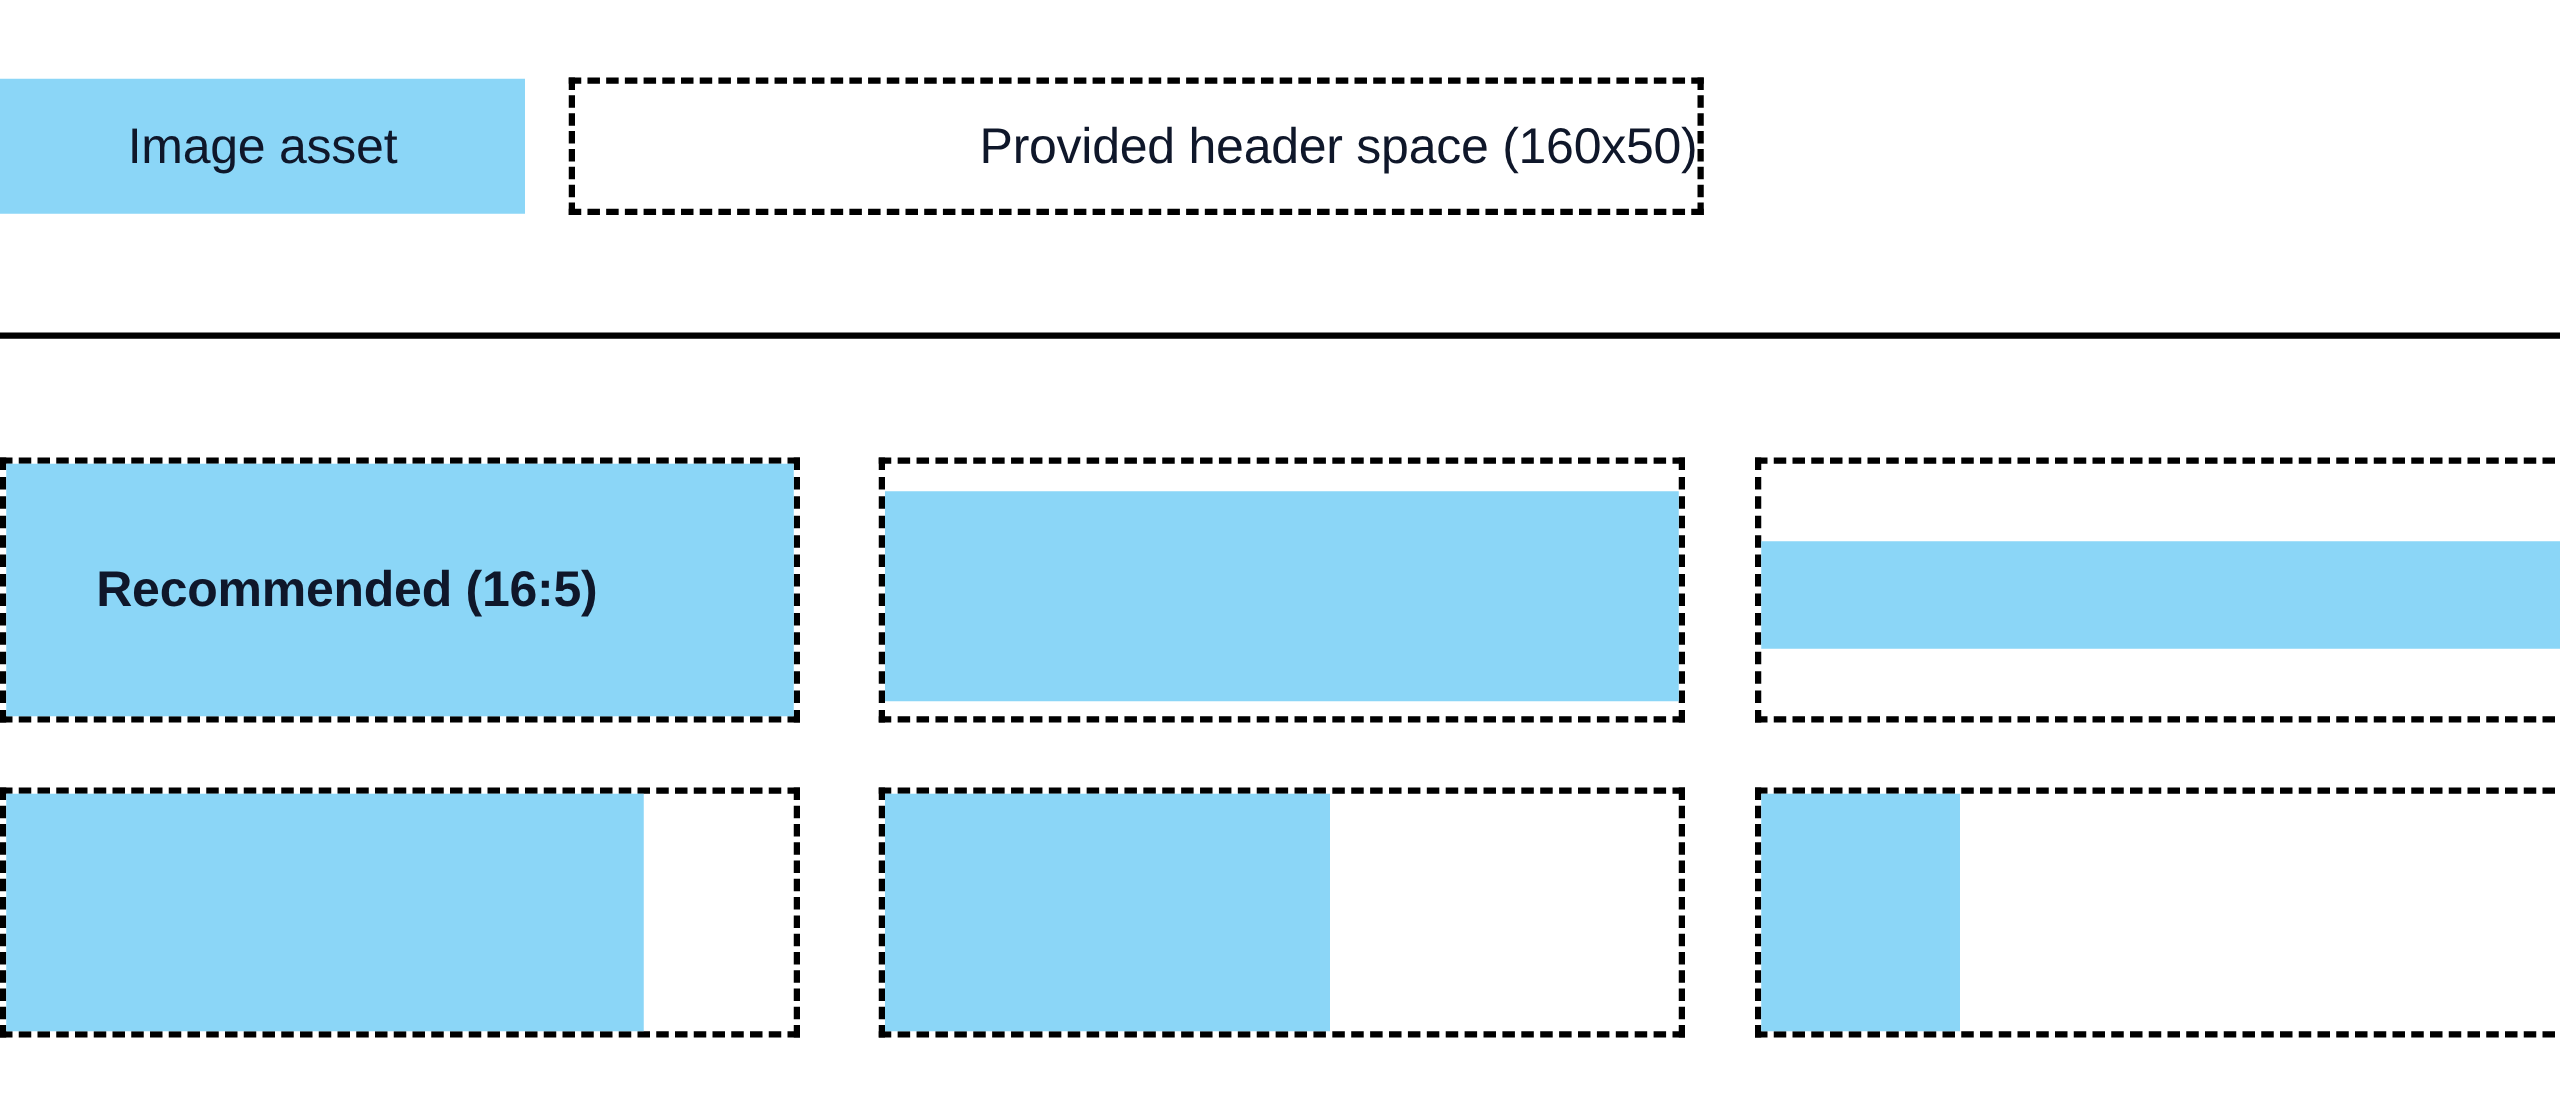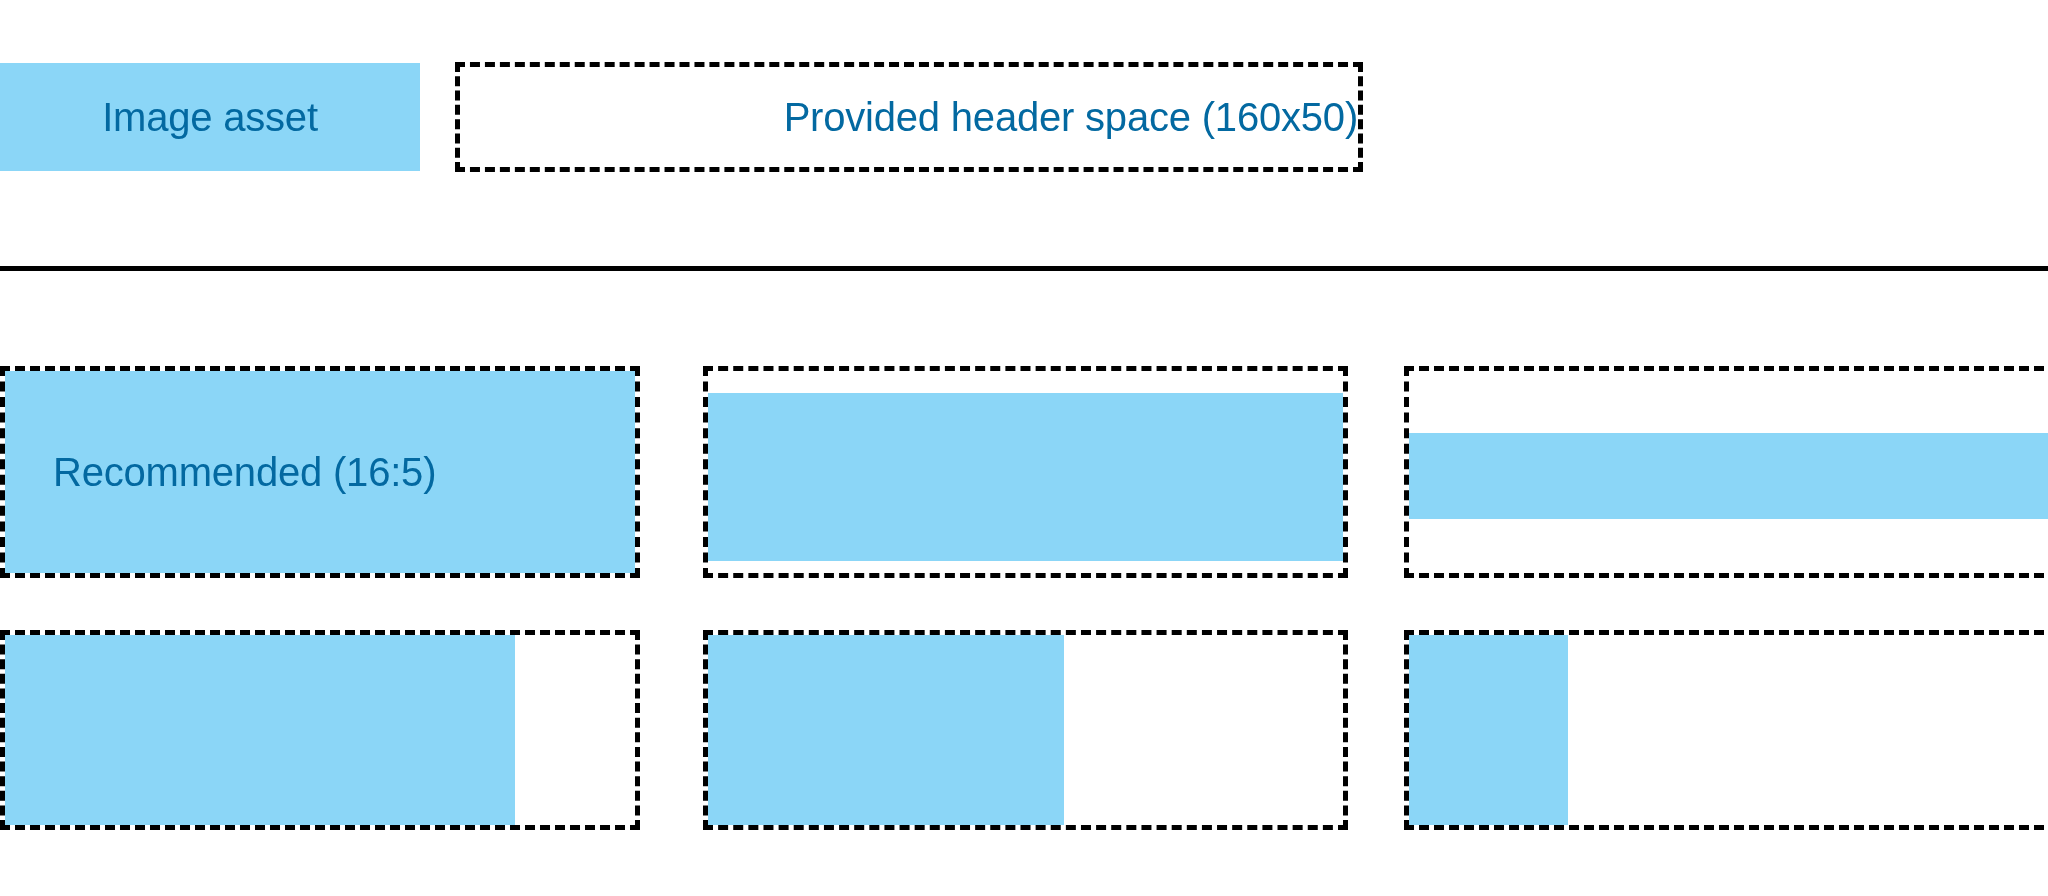--- a/index.html
+++ b/index.html
@@ -34,21 +34,21 @@
   .dashed-box {
     border: 5px dashed #000000;
     box-sizing: border-box;
     background: transparent;
   }
 
   .label {
     font-size: 40px;
     line-height: 1;
     letter-spacing: -0.2px;
-    color: #0369a1;
+    color: #0f172a;
     white-space: nowrap;
   }
 
   .divider {
     background: #000000;
   }
 
   
   #header-row { left: 0; top: 62px; width: 2048px; height: 112px; }
 
@@ -106,22 +106,23 @@
   .fill-strip {
     position: absolute;
   }
 
   #recommended-label-wrap {
     position: absolute;
     left: 0; top: 0; width: 100%; height: 100%;
     display: flex;
     align-items: center;
     justify-content: flex-start;
-    padding-left: 48px;
+    padding-left: 72px;
     box-sizing: border-box;
+    font-weight: bold;
   }
 </style>
 </head>
 <body>
 
 <div id="canvas">
 
   <div class="abs" id="header-row">
 
     <div class="abs blue-fill" id="image-asset-swatch">

